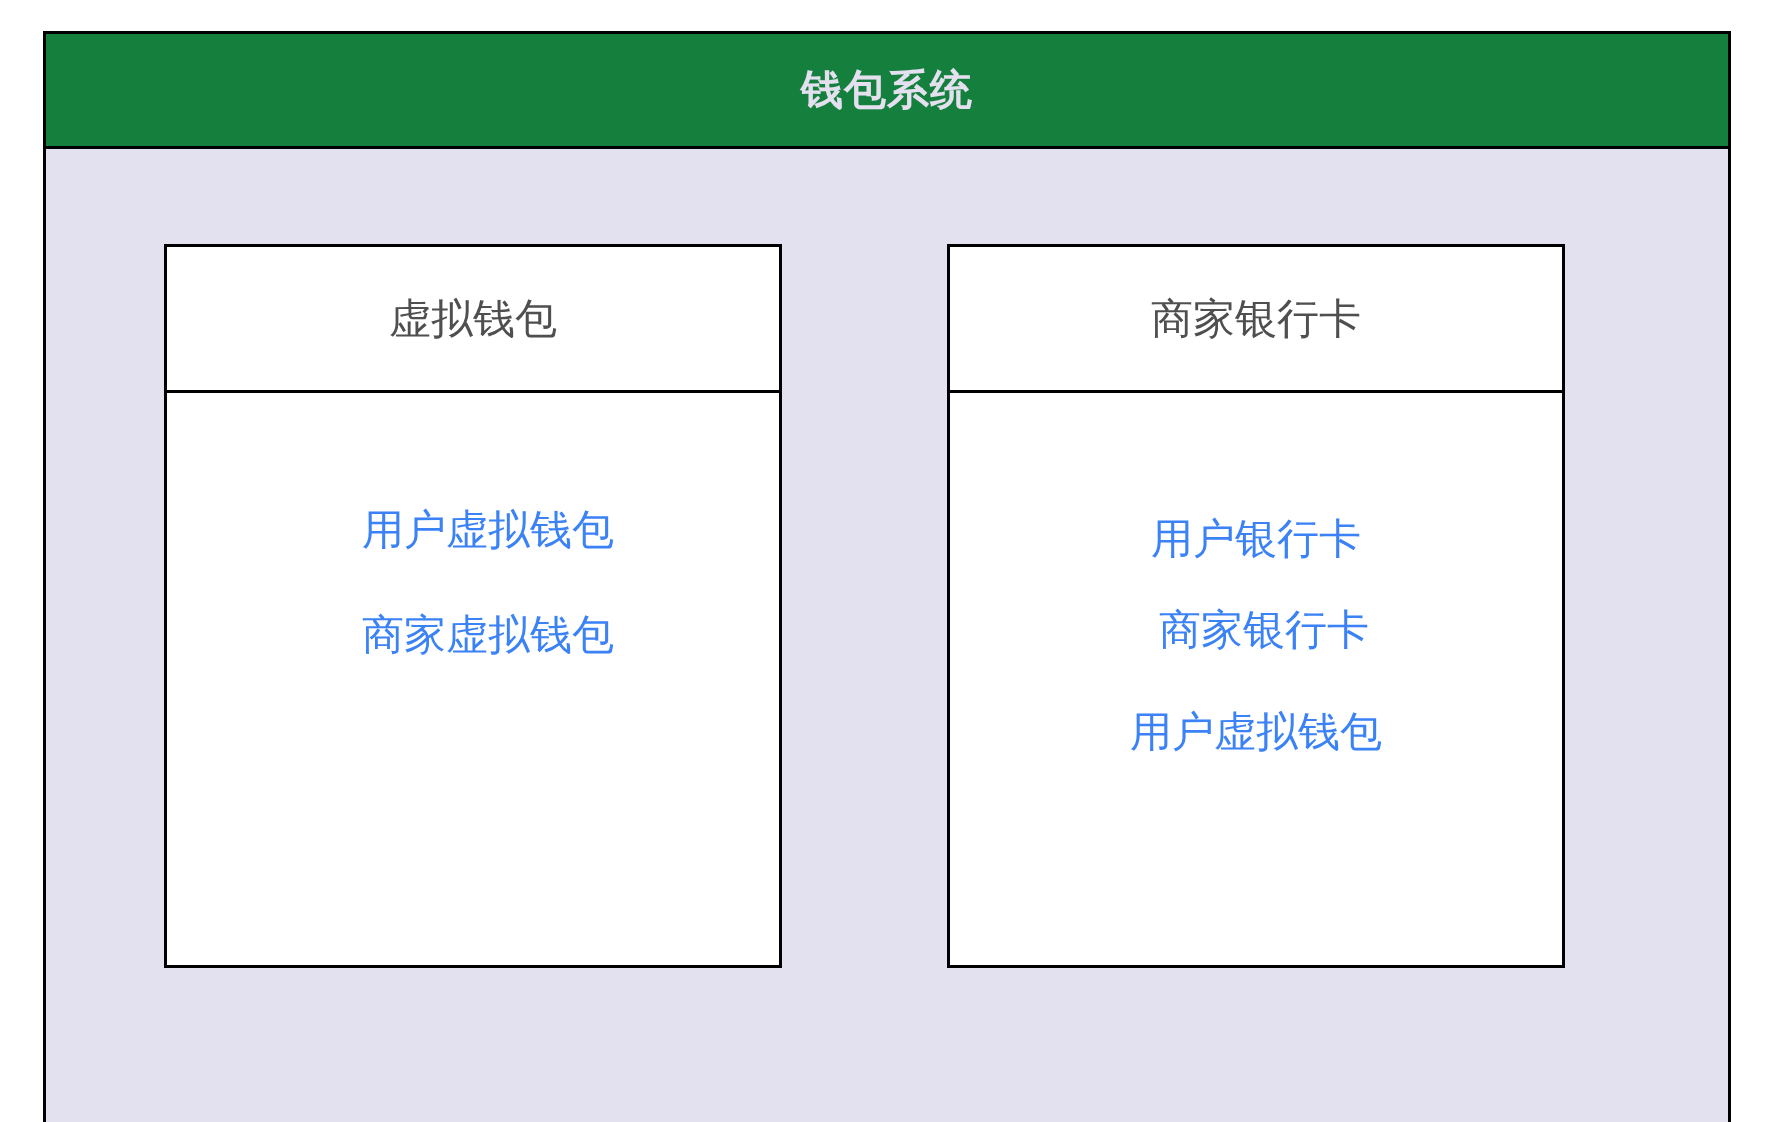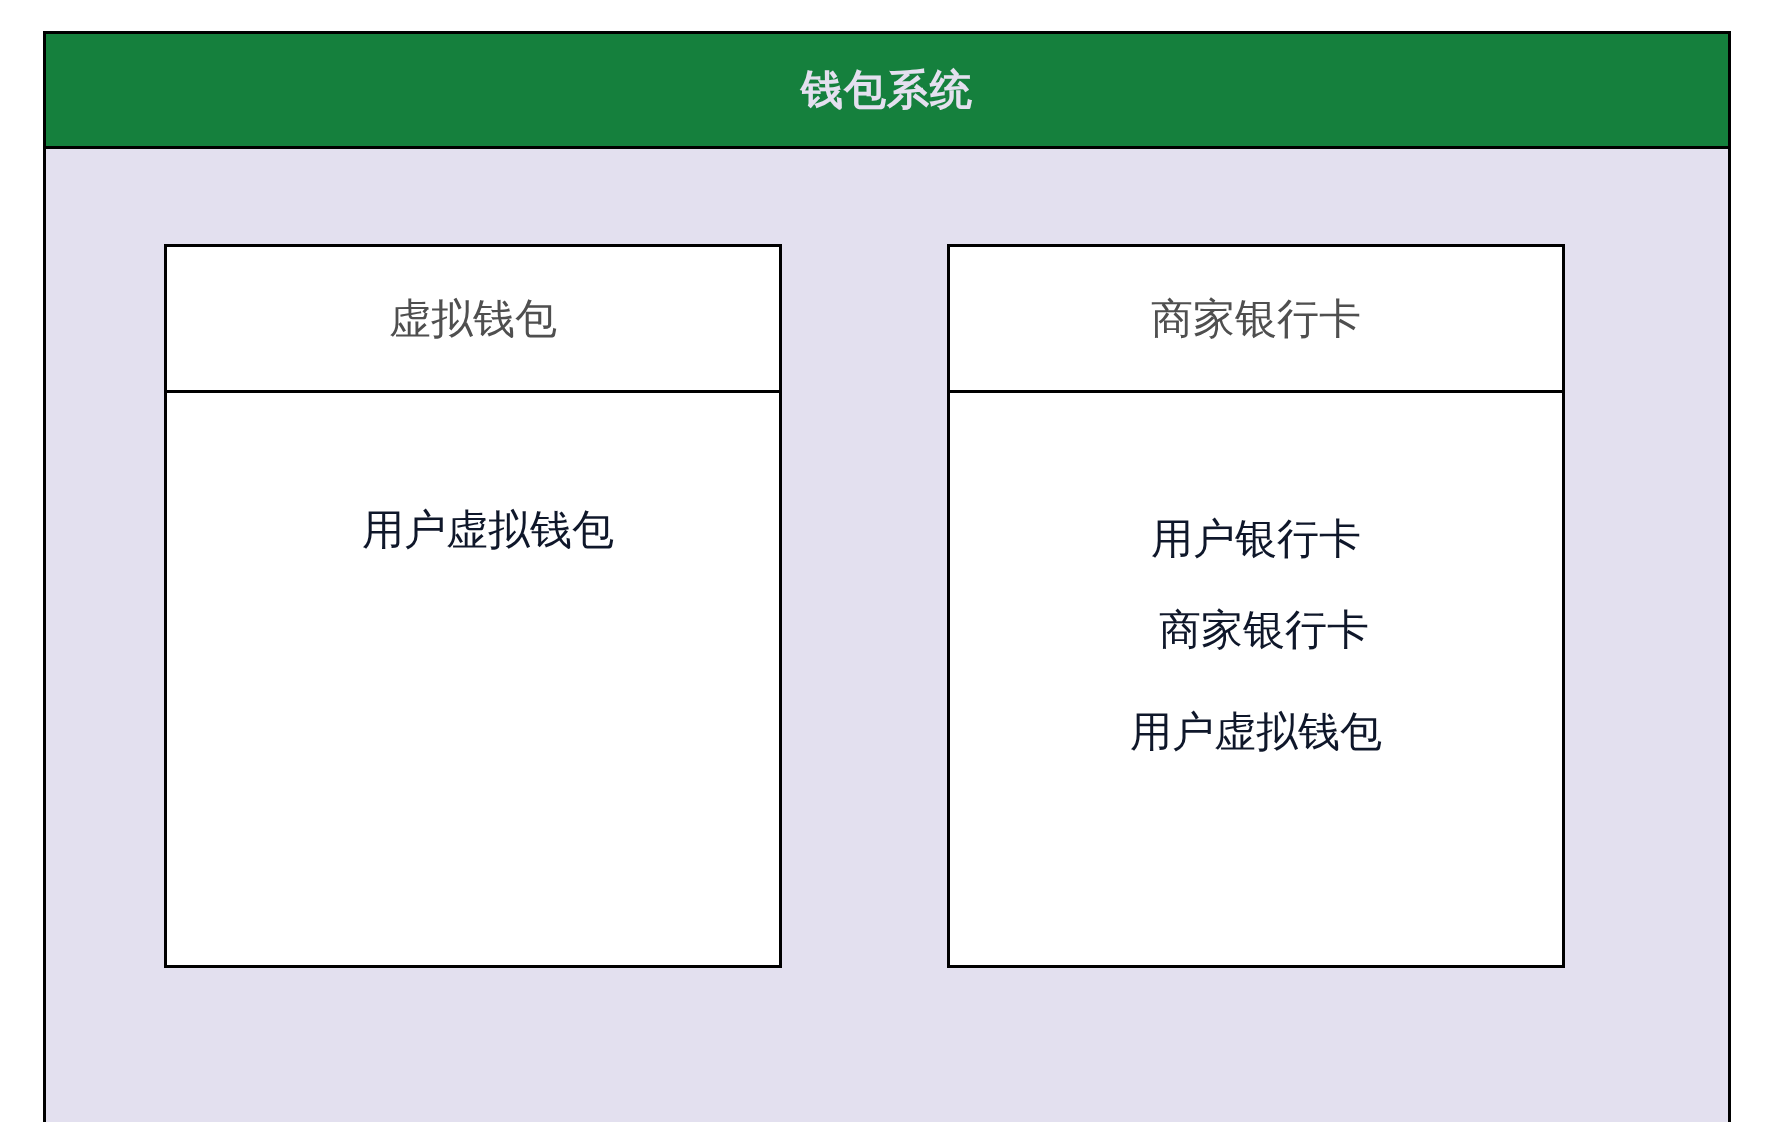--- a/index.html
+++ b/index.html
@@ -74,21 +74,21 @@
       left: 0;
       right: 0;
       top: 146px;
       bottom: 0;
     }
     .item {
       position: absolute;
       left: 0;
       right: 0;
       text-align: center;
-      color: #0f172a;
+      color: #3b82f6;
       font-size: 42px;
       line-height: 50px;
       white-space: nowrap;
     }
     .box.left .item { padding-left: 30px; box-sizing: border-box; }
   </style>
 </head>
 <body>
 
 <div class="frame">
@@ -96,20 +96,21 @@
     <span class="frame-title">钱包系统</span>
   </div>
 </div>
 
 <div class="box left">
   <div class="box-header">
     <span class="box-title">虚拟钱包</span>
   </div>
   <div class="box-body">
     <div class="item" style="top:112px;">用户虚拟钱包</div>
+    <div class="item" style="top:217px;">商家虚拟钱包</div>
   </div>
 </div>
 
 <div class="box right">
   <div class="box-header">
     <span class="box-title">商家银行卡</span>
   </div>
   <div class="box-body">
     <div class="item" style="top:109px;margin-top:12px;">用户银行卡</div>
     <div class="item" style="top:212px;padding-left:16px;">商家银行卡</div>

